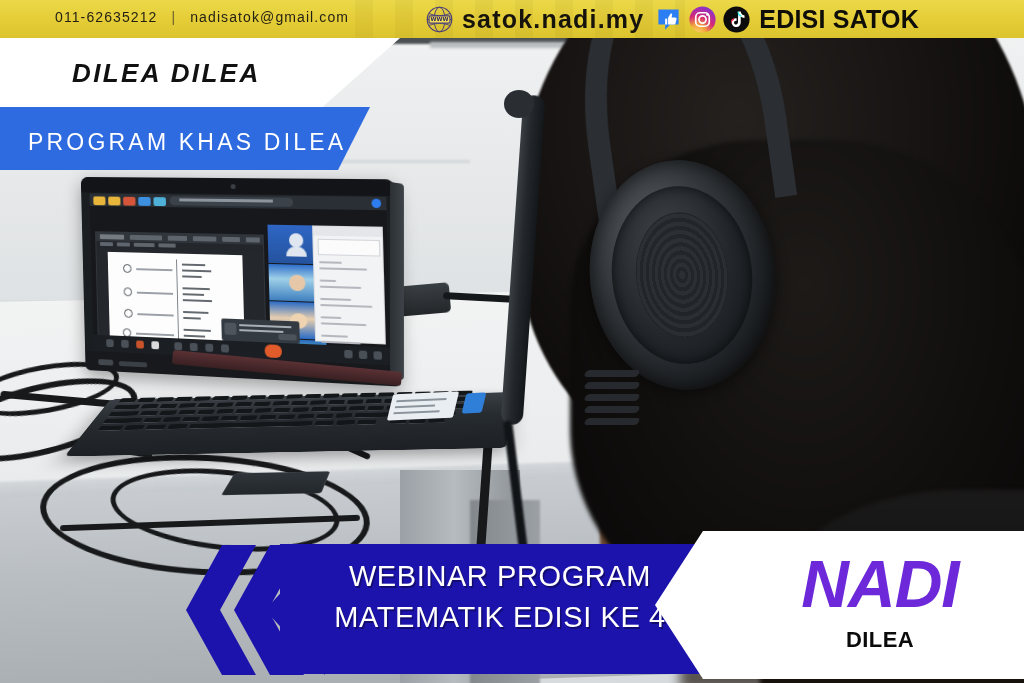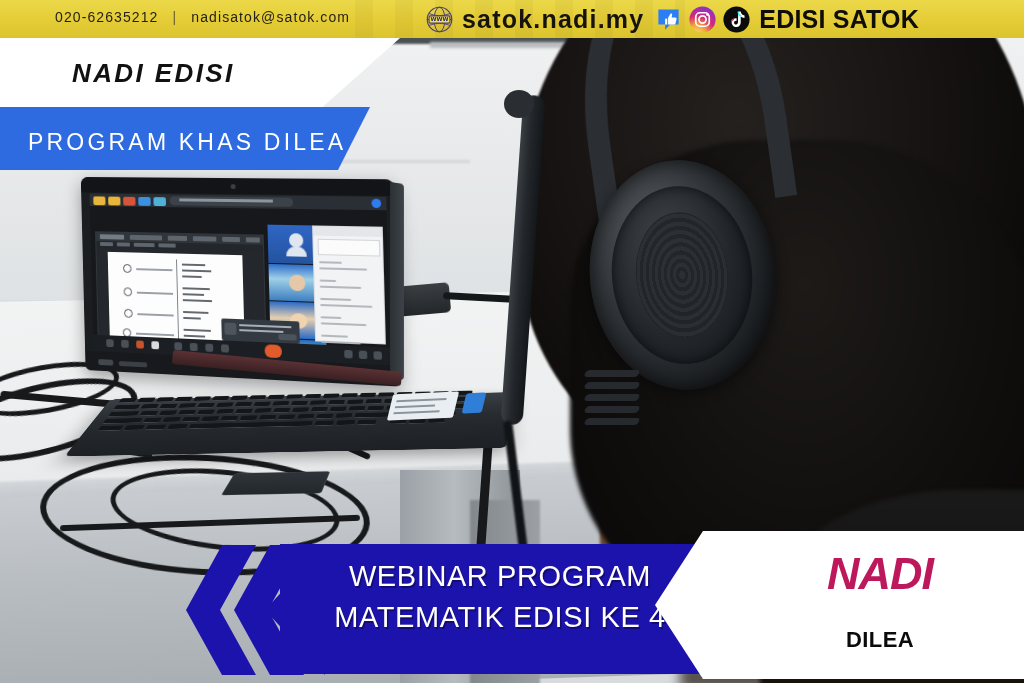--- a/index.html
+++ b/index.html
@@ -396,22 +396,22 @@
   }
 
   
   .logo-block{
     position:absolute; left:655px; top:531px; width:369px; height:148px; z-index:19;
     background:#ffffff;
     clip-path:polygon(13% 0, 100% 0, 100% 100%, 13% 100%, 0 50%);
   }
   .logo-nadi{
     position:absolute; left:100px; top:20px; width:250px;
-    text-align:center; font-size:45px; font-weight:bold; font-style:italic;
-    letter-spacing:-1px; color:#be185d; line-height:1;
+    text-align:center; font-size:66px; font-weight:bold; font-style:italic;
+    letter-spacing:-1px; color:#6d28d9; line-height:1;
   }
   .logo-satok{
     position:absolute; left:100px; top:96px; width:250px;
     text-align:center; font-size:22px; font-weight:bold;
     letter-spacing:.4px; color:#0b0b0b;
   }
 </style>
 </head>
 <body>
 
@@ -732,23 +732,23 @@
       <div class="boom-cord"></div>
     </div>
 
     <div class="vignette-bottom"></div>
   </div>
 
   <div class="topbar">
     <div class="topbar-ghost"></div>
 
     <div class="tb-contact">
-      <span>020-62635212</span>
+      <span>011-62635212</span>
       <span class="tb-sep">|</span>
-      <span>nadisatok@satok.com</span>
+      <span>nadisatok@gmail.com</span>
     </div>
 
     <div class="tb-right">
       <span class="globe-ic">
         <svg viewBox="0 0 64 64" width="29" height="29" aria-hidden="true">
           <circle cx="32" cy="32" r="27" fill="none" stroke="#4a3f7a" stroke-width="2.6"></circle>
           <ellipse cx="32" cy="32" rx="12" ry="27" fill="none" stroke="#4a3f7a" stroke-width="2.2"></ellipse>
           <line x1="5" y1="32" x2="59" y2="32" stroke="#4a3f7a" stroke-width="2.2"></line>
           <path d="M9 19 Q32 28 55 19" fill="none" stroke="#4a3f7a" stroke-width="2"></path>
           <path d="M9 45 Q32 36 55 45" fill="none" stroke="#4a3f7a" stroke-width="2"></path>
@@ -792,21 +792,21 @@
           <path d="M34.4 13h1.8c.6 4.6 3.2 7.8 7.3 9v3.3c-3.6-.8-6.6-3-8.2-6z" fill="#25f4ee"></path>
           <path d="M26.2 29.9v3.5c-2.8.5-4.9 2.5-5.3 5.4-.3 2 .3 3.8 1.5 5.1-2.5-1.9-3.7-5-3.2-8.2.6-3.5 3.4-5.9 7-5.8z" fill="#fe2c55"></path>
         </svg>
       </span>
 
       <span class="tb-brand">EDISI SATOK</span>
     </div>
   </div>
 
   <div class="wb-band"></div>
-  <div class="wb-band-txt">NADI EDISI</div>
+  <div class="wb-band-txt">DILEA DILEA</div>
 
   <div class="bl-band"></div>
   <div class="bl-band-txt">PROGRAM KHAS DILEA</div>
 
   <div class="chev" style="left:186px; top:545px;">
     <svg width="70" height="130" viewBox="0 0 70 130">
       <polygon points="36,0 70,0 34,65 70,130 36,130 0,65" fill="#1c12ac"></polygon>
     </svg>
   </div>
   <div class="chev" style="left:234px; top:545px;">

